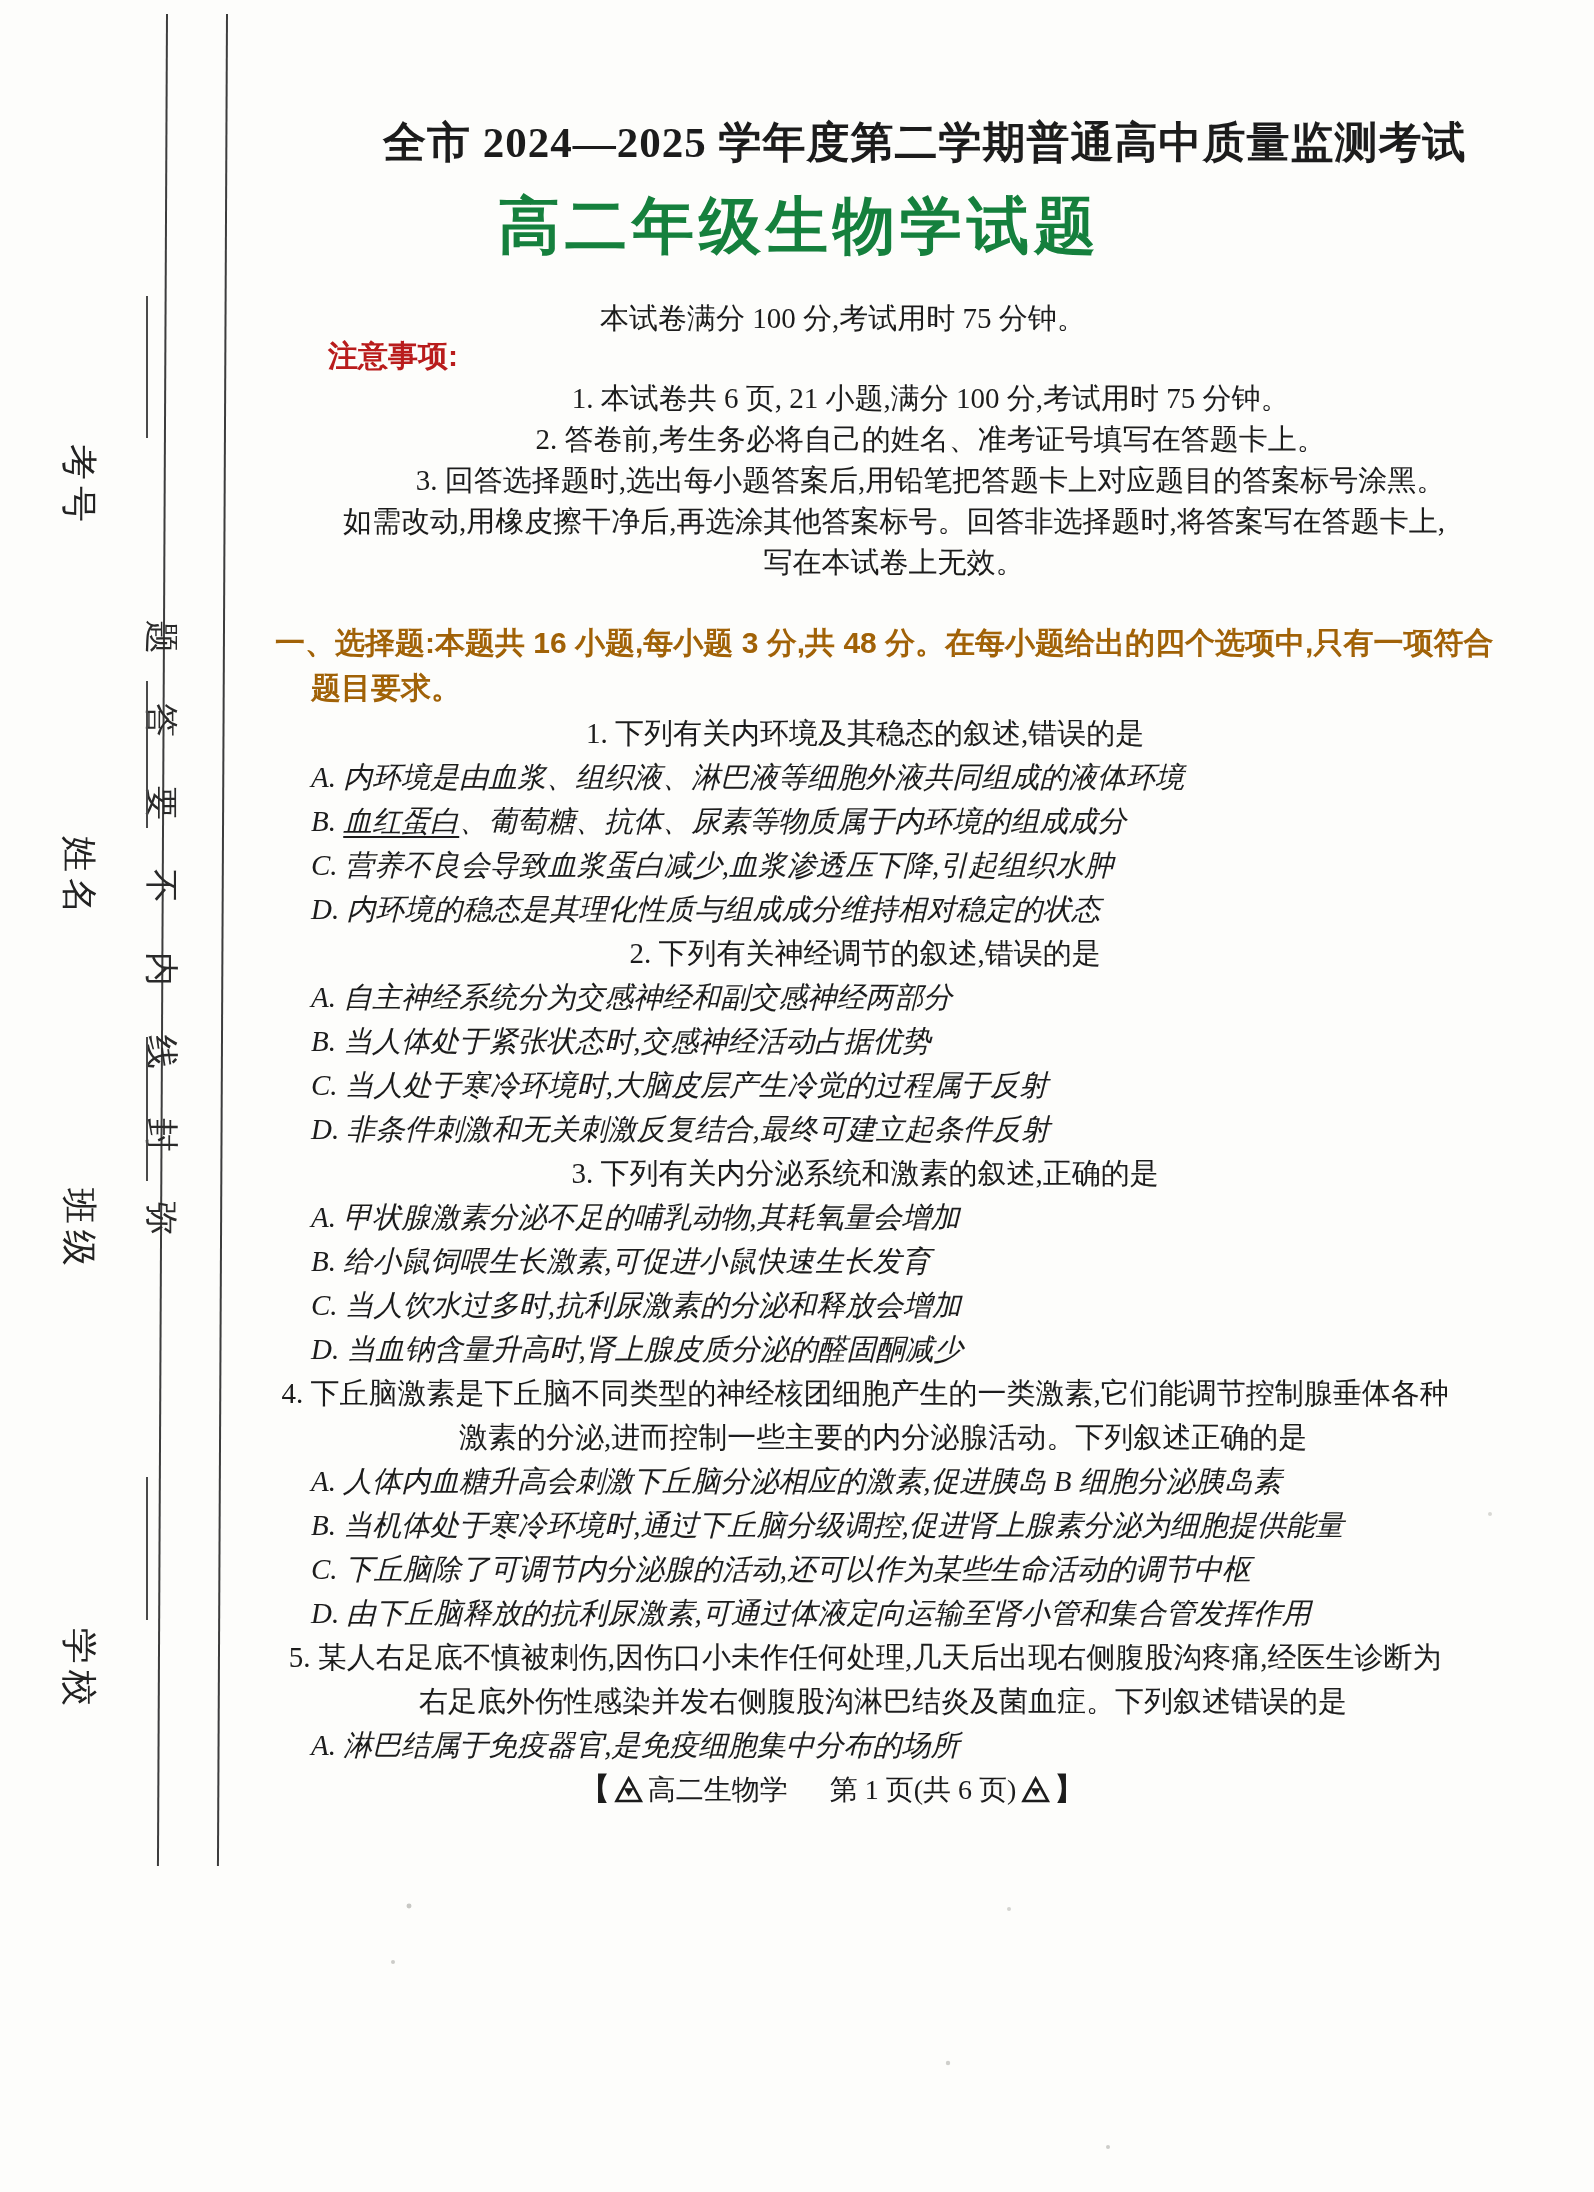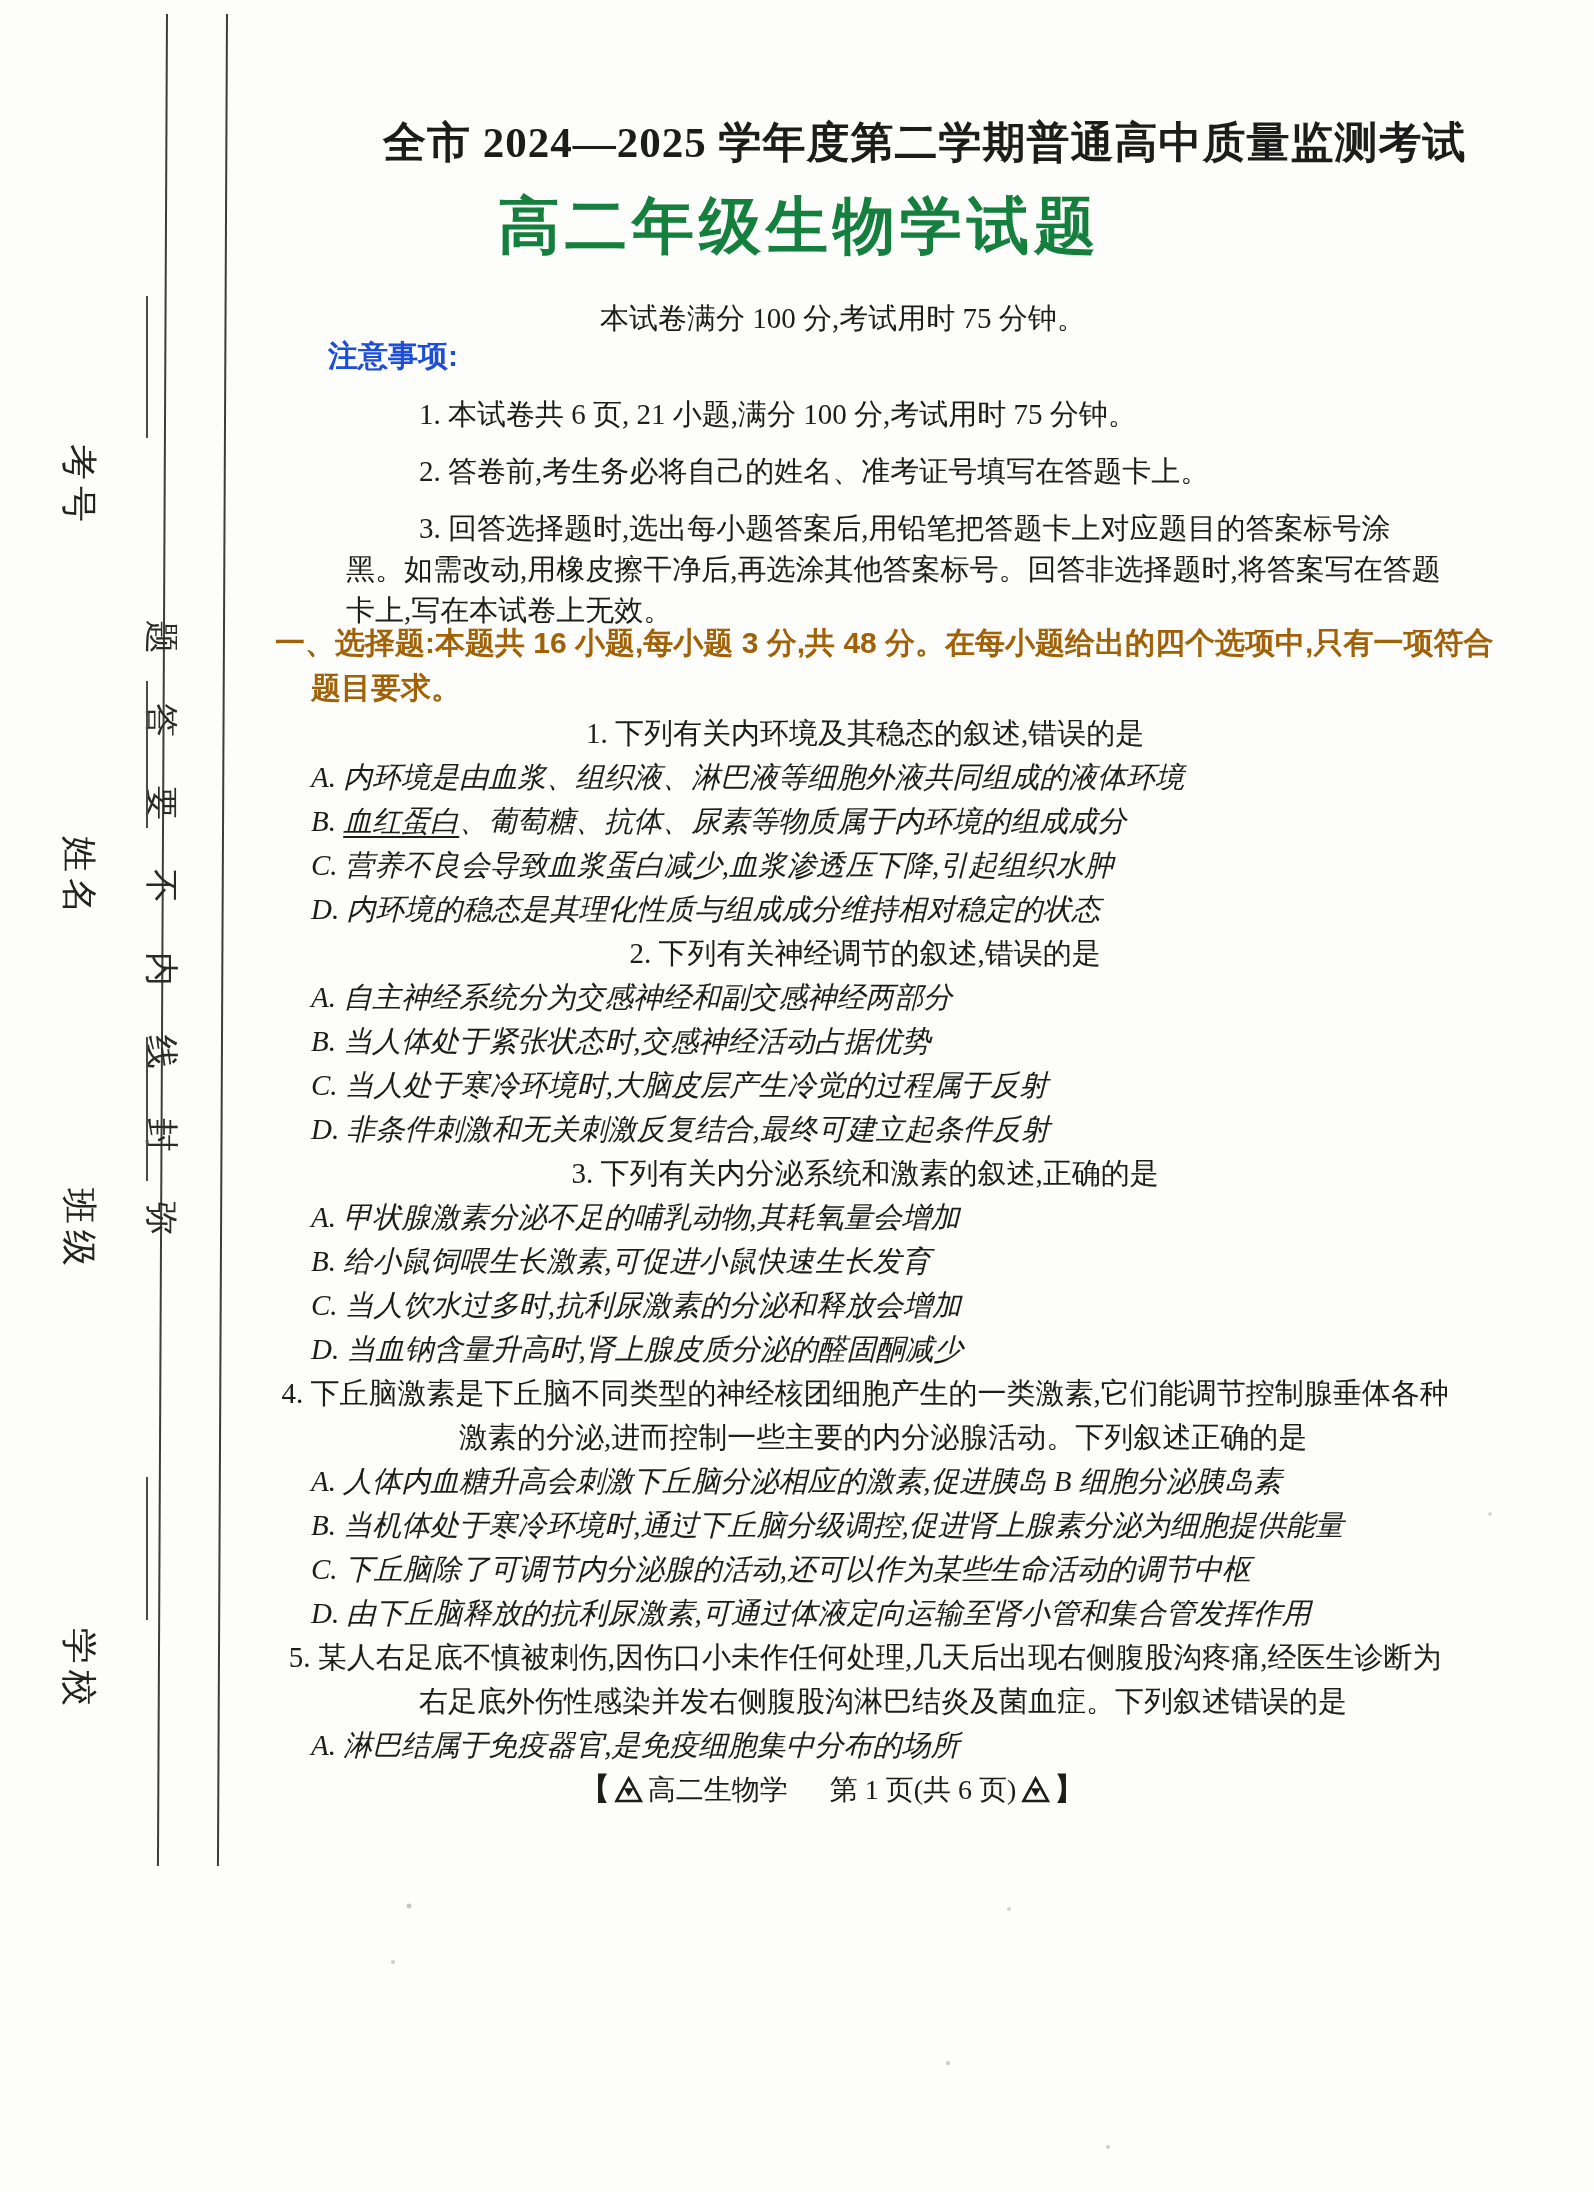--- a/index.html
+++ b/index.html
@@ -13,23 +13,23 @@
   }
   .sans{font-family:"Liberation Sans","DejaVu Sans",sans-serif;}
   .abs{position:absolute;}
 
   
   #title{left:383px;top:114px;font-size:43px;font-weight:bold;white-space:nowrap;letter-spacing:1px;}
   #subtitle{left:498px;top:184px;font-size:62px;font-weight:800;white-space:nowrap;letter-spacing:5px;color:#15803d;}
   #exam-info{left:600px;top:299px;font-size:29px;white-space:nowrap;}
 
   
-  #notice-heading{left:328px;top:336px;font-size:30px;font-weight:bold;color:#1d4ed8;}
+  #notice-heading{left:328px;top:336px;font-size:30px;font-weight:bold;color:#b91c1c;}
   #notice-items{left:330px;top:378px;width:1128px;font-size:29px;line-height:41px;}
-  #notice-items p{margin:16px;text-indent:73px;}
+  #notice-items p{margin:0;text-indent:73px;text-align:center;}
 
   
   #section-heading{left:275px;top:620px;width:1192px;font-size:30px;font-weight:bold;
     line-height:45px;padding-left:36px;text-indent:-36px;color:#a16207;}
   #questions{left:275px;top:711px;width:1180px;font-size:29px;line-height:44px;}
   #questions p{margin:0;}
   #questions p.stem{padding-left:36px;text-indent:-36px;text-align:center;}
   #questions p.option{padding-left:36px;font-style:italic;}
   .u{text-decoration:underline;text-underline-offset:5px;text-decoration-thickness:2px;}
 

